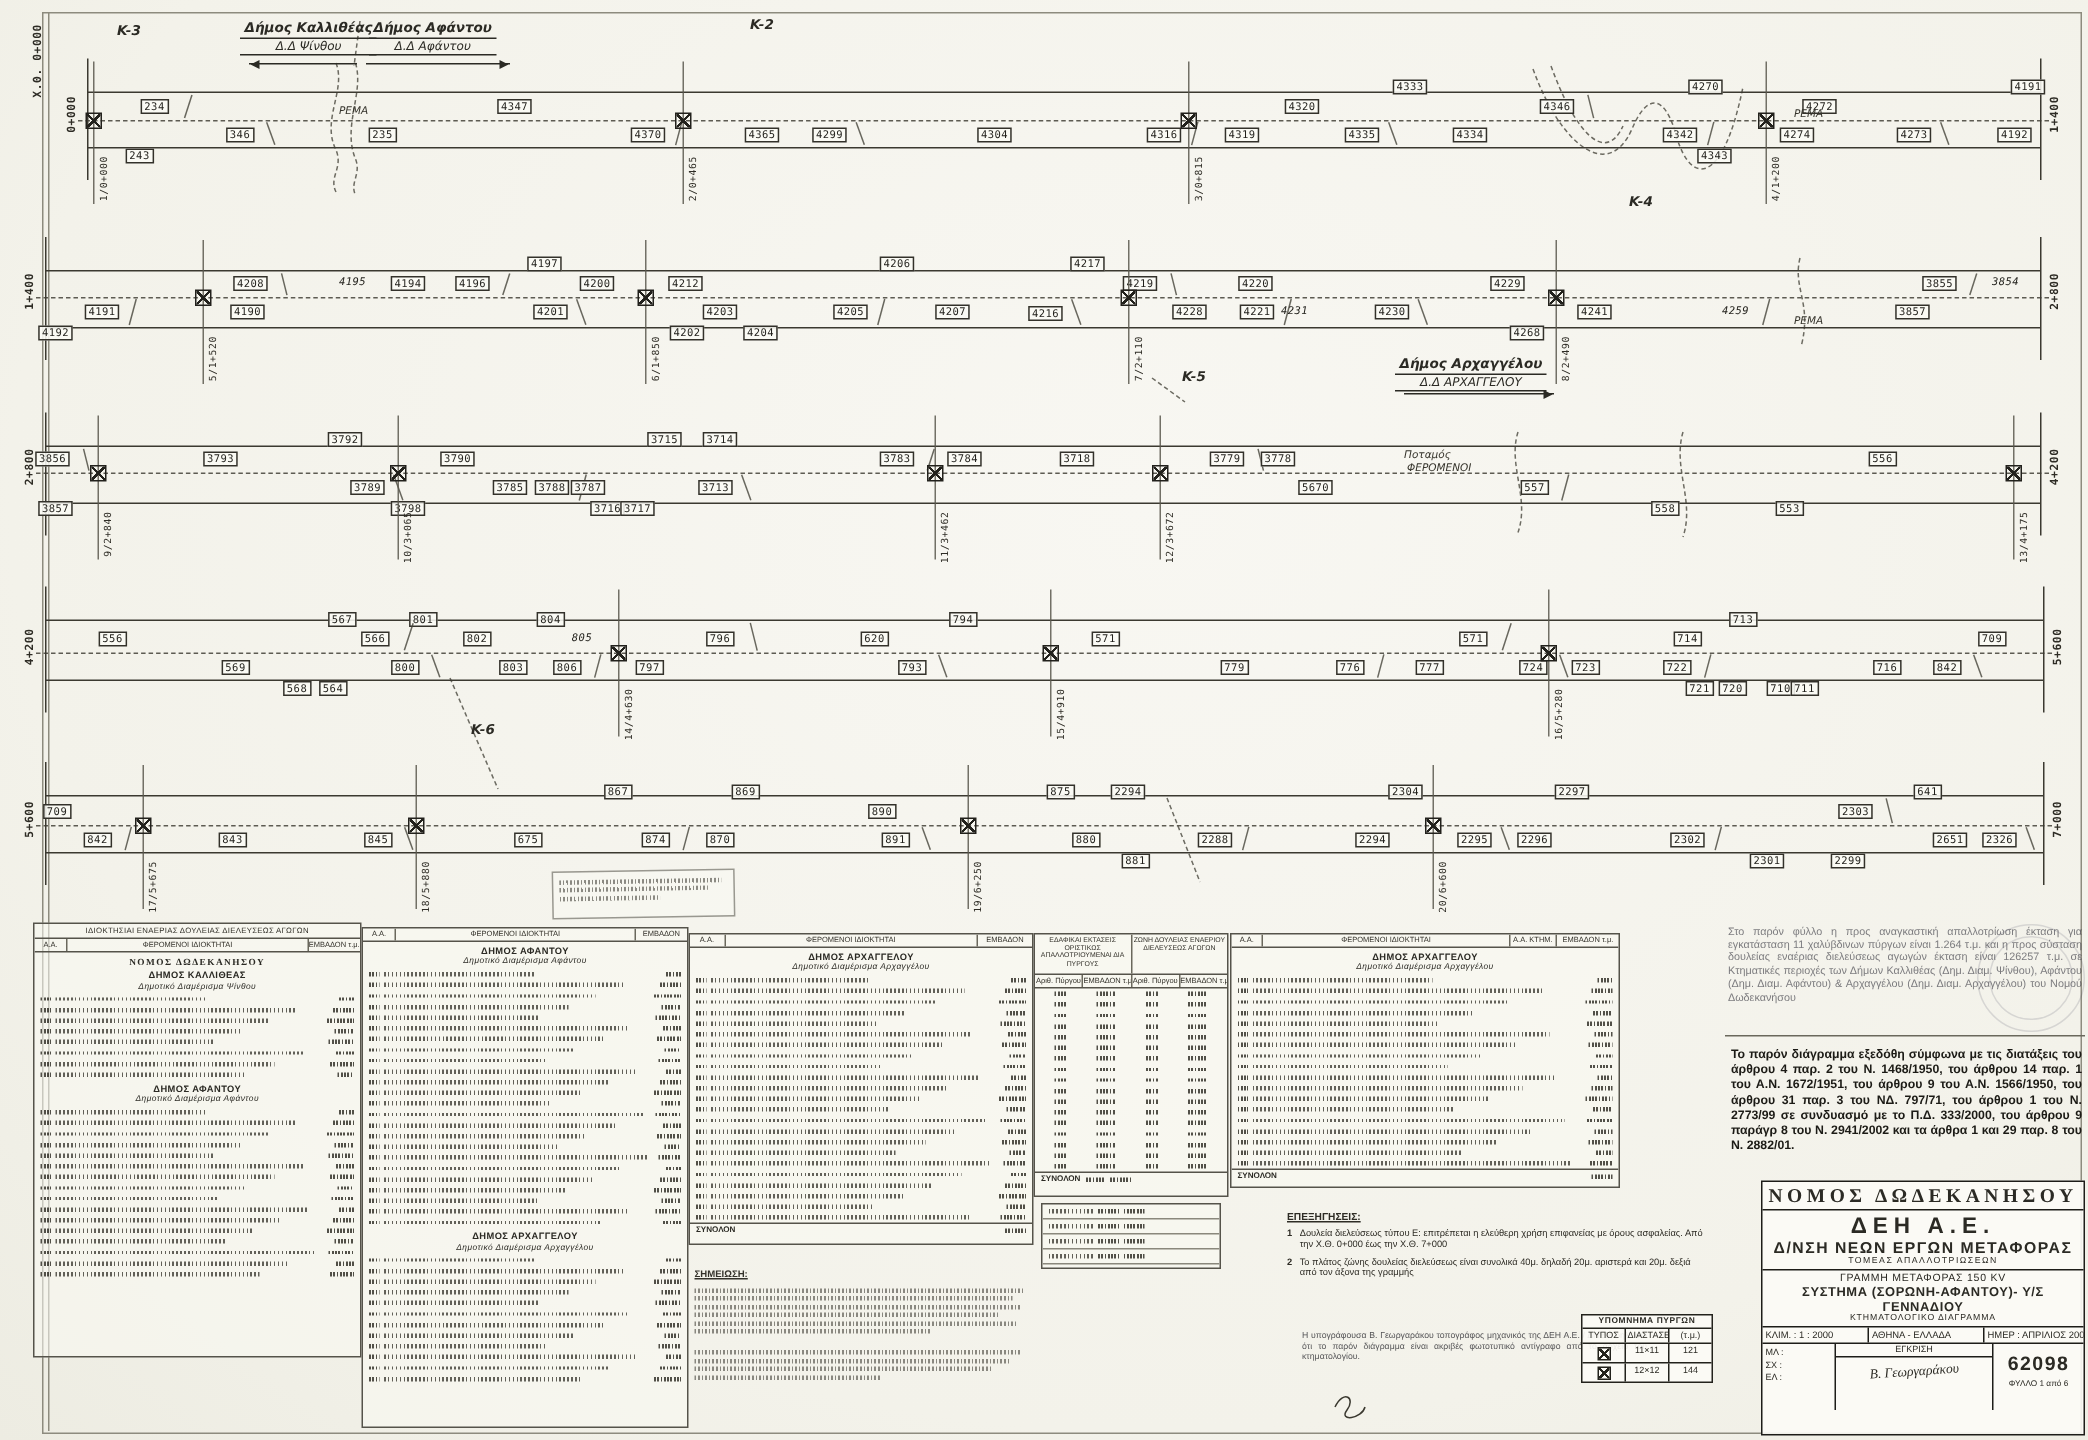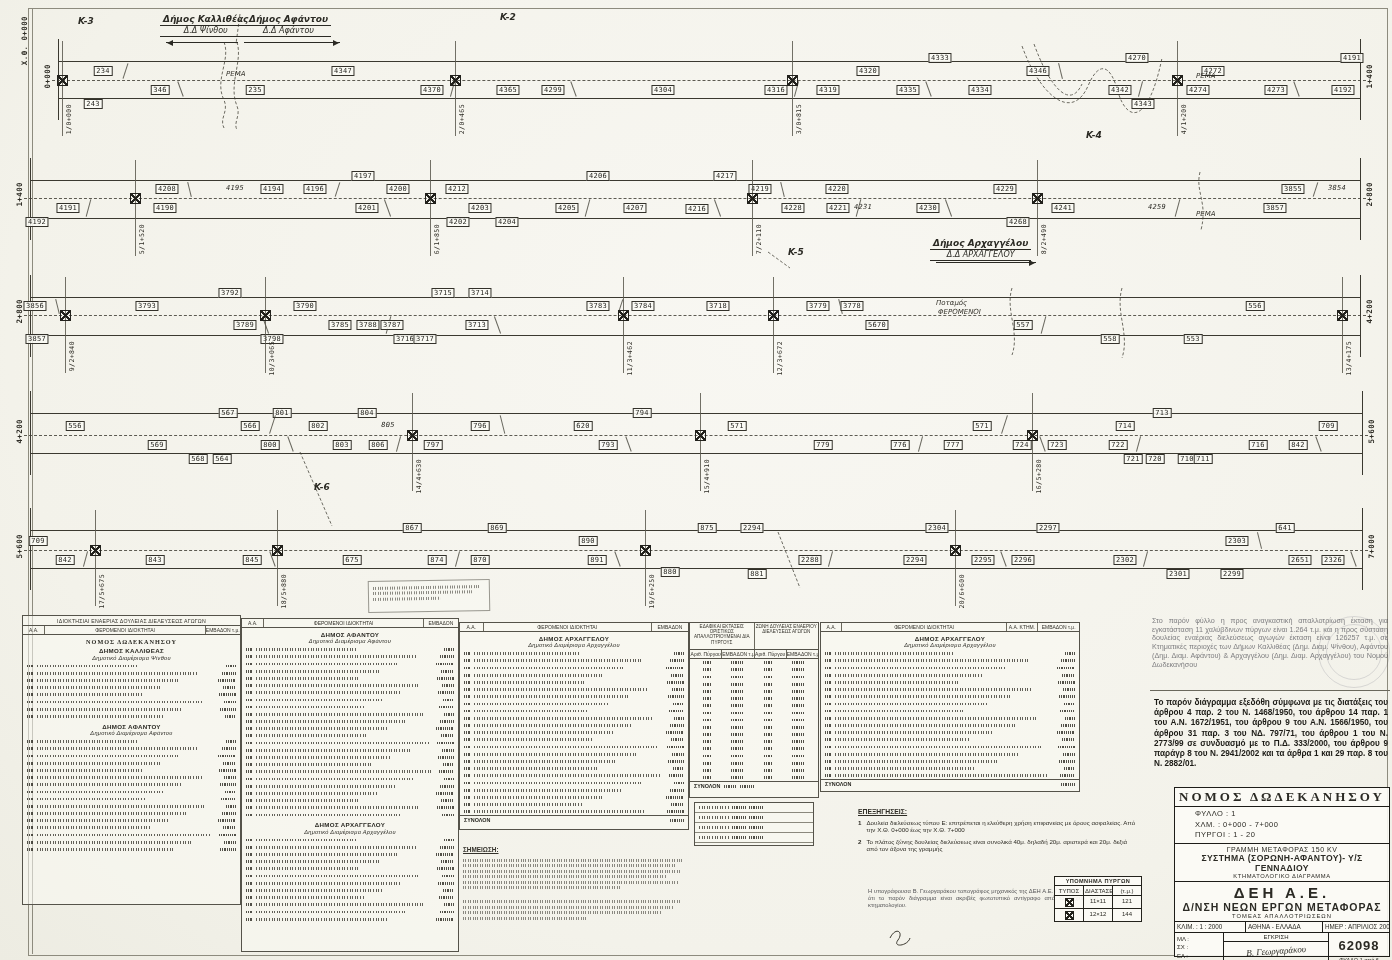--- a/index.html
+++ b/index.html
@@ -187,34 +187,29 @@
       <div>
           <span class="licon" style="display:block"></span>
         </div>
       <div>12×12</div>
       <div>144</div>
     </div>
   </div>
 
   <div class="tb" style="left:1174px;top:787px;width:214px;height:168px">
     <div class="r tb1">ΝΟΜΟΣ ΔΩΔΕΚΑΝΗΣΟΥ</div>
-    <div class="r tbinfo">
-      <div>ΦΥΛΛΟ : 1</div>
-      <div>ΧΛΜ. : 0+000 - 7+000</div>
-      <div>ΠΥΡΓΟΙ : 1 - 20</div>
+    <div class="r">
+      <div class="tbco">ΔΕΗ  Α.Ε.</div>
+      <div class="tbdep">Δ/ΝΣΗ ΝΕΩΝ ΕΡΓΩΝ ΜΕΤΑΦΟΡΑΣ</div>
+      <div class="tbsec">ΤΟΜΕΑΣ ΑΠΑΛΛΟΤΡΙΩΣΕΩΝ</div>
     </div>
     <div class="r">
       <div class="tbl1">ΓΡΑΜΜΗ ΜΕΤΑΦΟΡΑΣ 150 KV</div>
       <div class="tbl2">ΣΥΣΤΗΜΑ (ΣΟΡΩΝΗ-ΑΦΑΝΤΟΥ)- Υ/Σ ΓΕΝΝΑΔΙΟΥ</div>
       <div class="tbl3">ΚΤΗΜΑΤΟΛΟΓΙΚΟ ΔΙΑΓΡΑΜΜΑ</div>
-    </div>
-    <div class="r">
-      <div class="tbco">ΔΕΗ  Α.Ε.</div>
-      <div class="tbdep">Δ/ΝΣΗ ΝΕΩΝ ΕΡΓΩΝ ΜΕΤΑΦΟΡΑΣ</div>
-      <div class="tbsec">ΤΟΜΕΑΣ ΑΠΑΛΛΟΤΡΙΩΣΕΩΝ</div>
     </div>
     <div class="r tbrow">
       <div style="width:33%">ΚΛΙΜ. : 1 : 2000</div>
       <div style="width:36%">ΑΘΗΝΑ - ΕΛΛΑΔΑ</div>
       <div style="width:31%">ΗΜΕΡ : ΑΠΡΙΛΙΟΣ 2004</div>
     </div>
     <div style="display:flex;height:44px">
       <div class="roles">
         <div>ΜΛ :</div>
         <div>ΣΧ :</div>
@@ -483,21 +478,21 @@
       <div class="diag" style="left: 85px; top: 551px; height: 16px; transform: rotate(15deg);"></div>
       <div class="plab" style="left: 155px; top: 555px;">843</div>
       <div class="plab" style="left: 252px; top: 555px;">845</div>
       <div class="diag" style="left: 272px; top: 551px; height: 16px; transform: rotate(-20deg);"></div>
       <div class="plab" style="left: 352px; top: 555px;">675</div>
       <div class="plab" style="left: 437px; top: 555px; text-align: right;">874</div>
       <div class="diag" style="left: 457px; top: 551px; height: 16px; transform: rotate(15deg);"></div>
       <div class="plab" style="left: 480px; top: 555px;">870</div>
       <div class="plab" style="left: 597px; top: 555px;">891</div>
       <div class="diag" style="left: 617px; top: 551px; height: 16px; transform: rotate(-20deg);"></div>
-      <div class="plab" style="left: 670px; top: 555px; margin-top: 12px;">880</div>
+      <div class="plab" style="left: 724px; top: 555px;">880</div>
       <div class="plab" style="left: 810px; top: 555px;">2288</div>
       <div class="diag" style="left: 830px; top: 551px; height: 16px; transform: rotate(15deg);"></div>
       <div class="plab" style="left: 915px; top: 555px;">2294</div>
       <div class="plab" style="left: 983px; top: 555px;">2295</div>
       <div class="diag" style="left: 1003px; top: 551px; height: 16px; transform: rotate(-20deg);"></div>
       <div class="plab" style="left: 1023px; top: 555px;">2296</div>
       <div class="plab" style="left: 1125px; top: 555px;">2302</div>
       <div class="diag" style="left: 1145px; top: 551px; height: 16px; transform: rotate(15deg);"></div>
       <div class="plab" style="left: 1300px; top: 555px;">2651</div>
       <div class="plab" style="left: 1333px; top: 555px;">2326</div>

